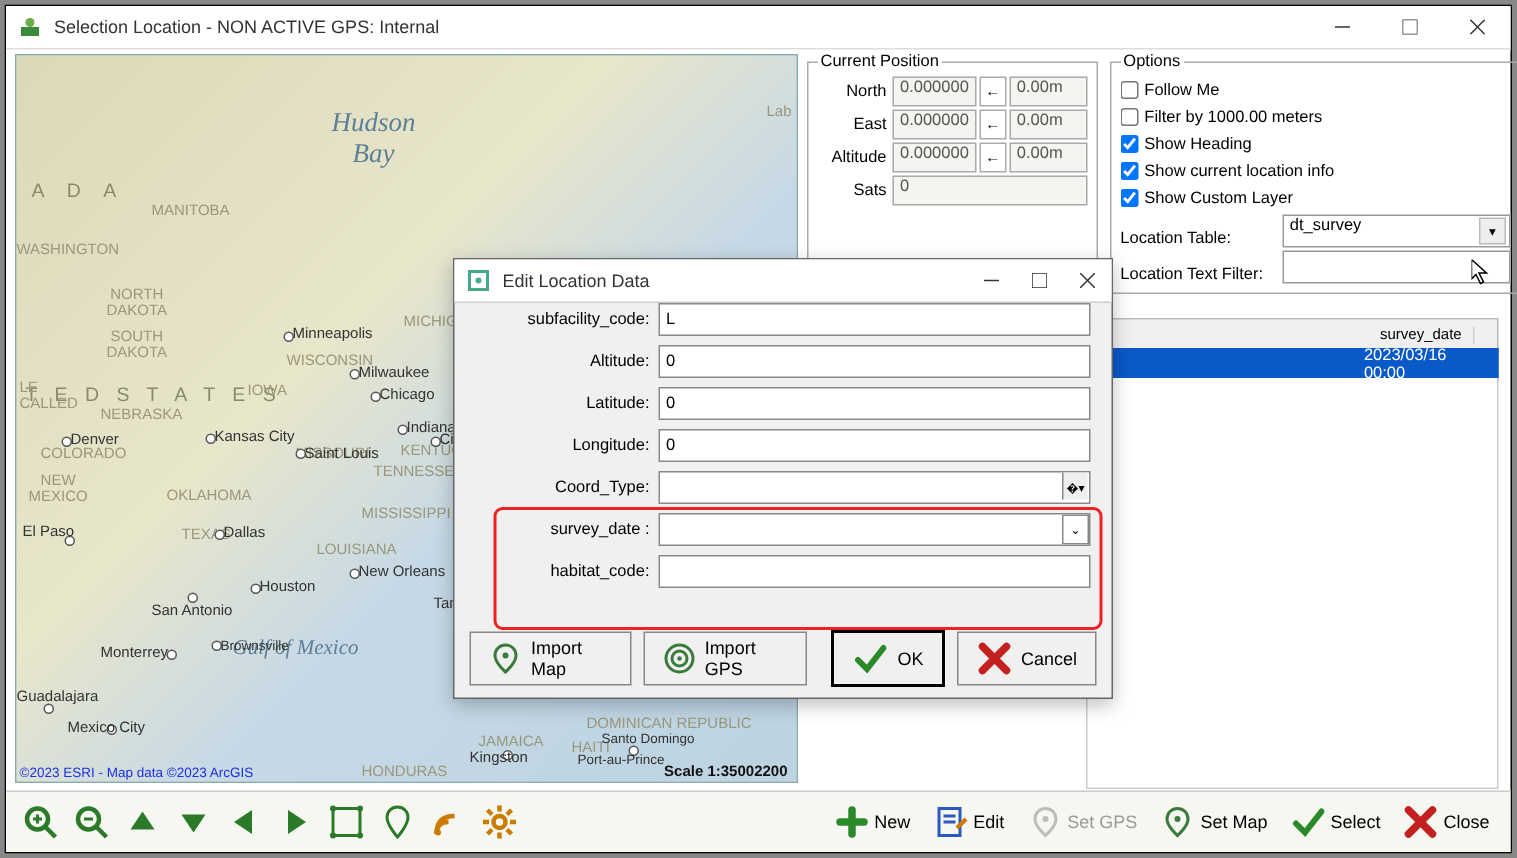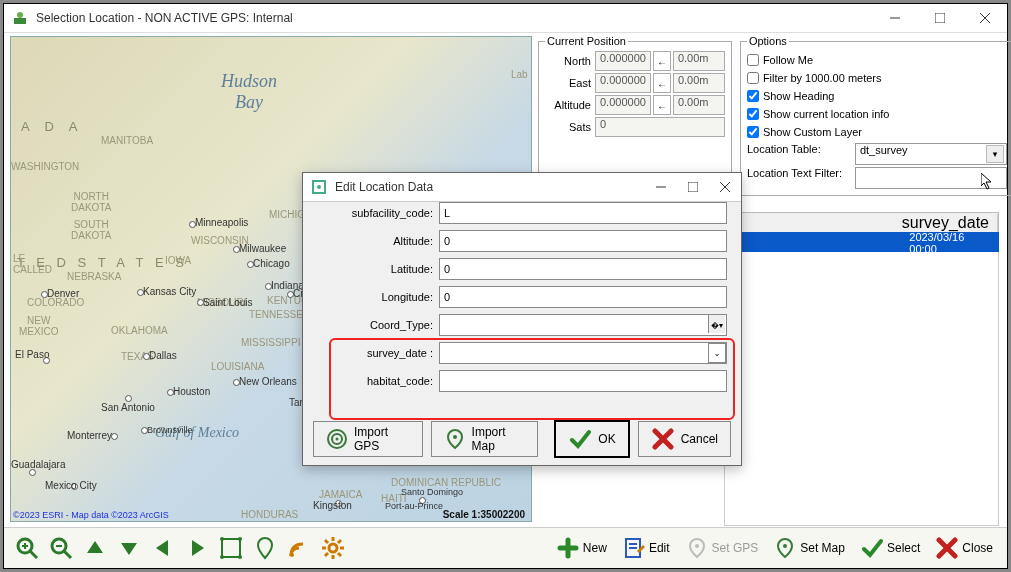--- a/index.html
+++ b/index.html
@@ -42,29 +42,29 @@
   .panel-right { position:absolute; left:534px; top:3px; right:8px; }
   fieldset.grp { border:1px solid #aaa; padding:4px 6px 6px 6px; margin:0 0 4px 0;}
   fieldset.grp legend { font-size:11px; padding:0 2px;}
   .row { display:flex; align-items:center; height:20px; margin-bottom:2px;}
   .row .lab { width:46px; text-align:right; padding-right:4px; font-size:11px;}
   .ro-input { flex:1; height:18px; border:1px solid #aaa; background:#f4f4f0; padding:0 4px; font-size:11px; color:#555;}
   .arrow-btn { width:16px; height:18px; border:1px solid #aaa; background:#fff; display:flex; align-items:center; justify-content:center; font-size:10px; margin-left:2px;}
   .unit-box { width:42px; height:18px; border:1px solid #aaa; background:#f4f4f0; font-size:11px; color:#555; padding:0 4px; margin-left:2px;}
 
   .opts .chk { display:flex; align-items:center; height:18px; font-size:11px; gap:4px;}
-  .opts .tbl-row { display:flex; align-items:flex-start; height:22px; font-size:11px; margin-top:2px;}
+  .opts .tbl-row { display:flex; align-items:flex-end; height:22px; font-size:11px; margin-top:2px;}
   .opts .tbl-row .lab2 { width:108px;}
   .combo, .txtf { flex:1; height:20px; border:1px solid #999; background:#fff; font-size:11px; padding:0 4px;}
   .combo { position:relative;}
   .combo .caret { position:absolute; right:2px; top:1px; width:16px; height:16px; border:1px solid #bbb; background:#eee; display:flex; align-items:center; justify-content:center; font-size:9px;}
   .cursor-ico { position:absolute; right:16px; top:126px; pointer-events:none;}
 
   .grid-head { position:absolute; left:720px; top:180px; right:8px; height:20px; background:#f0f0f0; border:1px solid #bbb; display:flex; align-items:center;}
-  .grid-head .gcell { font-size:16px; padding:0 8px; border-right:1px solid #ccc;}
+  .grid-head .gcell { font-size:10px; padding:0 8px; border-right:1px solid #ccc;}
   .grid-row-sel { position:absolute; left:720px; top:200px; right:8px; height:20px; background:#0a59c8; color:#fff; display:flex; align-items:center; border:1px solid #0a59c8;}
   .grid-row-sel .gcell { font-size:11px; padding:0 8px;}
   .grid-body { position:absolute; left:720px; top:220px; right:8px; bottom:2px; background:#fff; border:1px solid #ccc; border-top:none;}
 
   .bottom-bar {
     position:absolute; left:0; right:0; bottom:0; height:40px;
     background:#f7f7f2; border-top:1px solid #ccc;
     display:flex; align-items:center; padding:0 8px; gap:4px;
   }
   .tbtn { width:30px; height:30px; display:flex; align-items:center; justify-content:center;}
@@ -347,35 +347,35 @@
         <div class="drow">
             <div class="dlab">habitat_code:</div>
             <input value="" style="">
           </div>
       </div>
       <div class="highlight-group" style="left:26px; top:165px; width:402px; height:78px;"></div>
       <div class="footer">
         <div class="dbutton">
           <div class="dico">
               <svg width="22" height="22">
+                <path d="M11 2 C7 2 4 5 4 9 C4 14 11 20 11 20 C11 20 18 14 18 9 C18 5 15 2 11 2 Z" fill="none" stroke="#3a7a3a" stroke-width="2"></path>
+                <circle cx="11" cy="9" r="2" fill="#3a7a3a"></circle>
+              </svg>
+            </div>
+          <span>Import Map</span>
+        </div>
+        <div class="dbutton">
+          <div class="dico">
+              <svg width="22" height="22">
                 <circle cx="11" cy="11" r="9" fill="none" stroke="#3a7a3a" stroke-width="2"></circle>
                 <circle cx="11" cy="11" r="5" fill="none" stroke="#3a7a3a" stroke-width="2"></circle>
                 <circle cx="11" cy="11" r="1.5" fill="#3a7a3a"></circle>
               </svg>
             </div>
           <span>Import GPS</span>
-        </div>
-        <div class="dbutton">
-          <div class="dico">
-              <svg width="22" height="22">
-                <path d="M11 2 C7 2 4 5 4 9 C4 14 11 20 11 20 C11 20 18 14 18 9 C18 5 15 2 11 2 Z" fill="none" stroke="#3a7a3a" stroke-width="2"></path>
-                <circle cx="11" cy="9" r="2" fill="#3a7a3a"></circle>
-              </svg>
-            </div>
-          <span>Import Map</span>
         </div>
         <div style="flex:1"></div>
         <div class="dbutton out">
           <div class="dico">
               <svg width="22" height="22">
                 <path d="M3 12 L9 18 L20 4" fill="none" stroke="#2a8a2a" stroke-width="4" stroke-linecap="round"></path>
               </svg>
             </div>
           <span>OK</span>
         </div>

